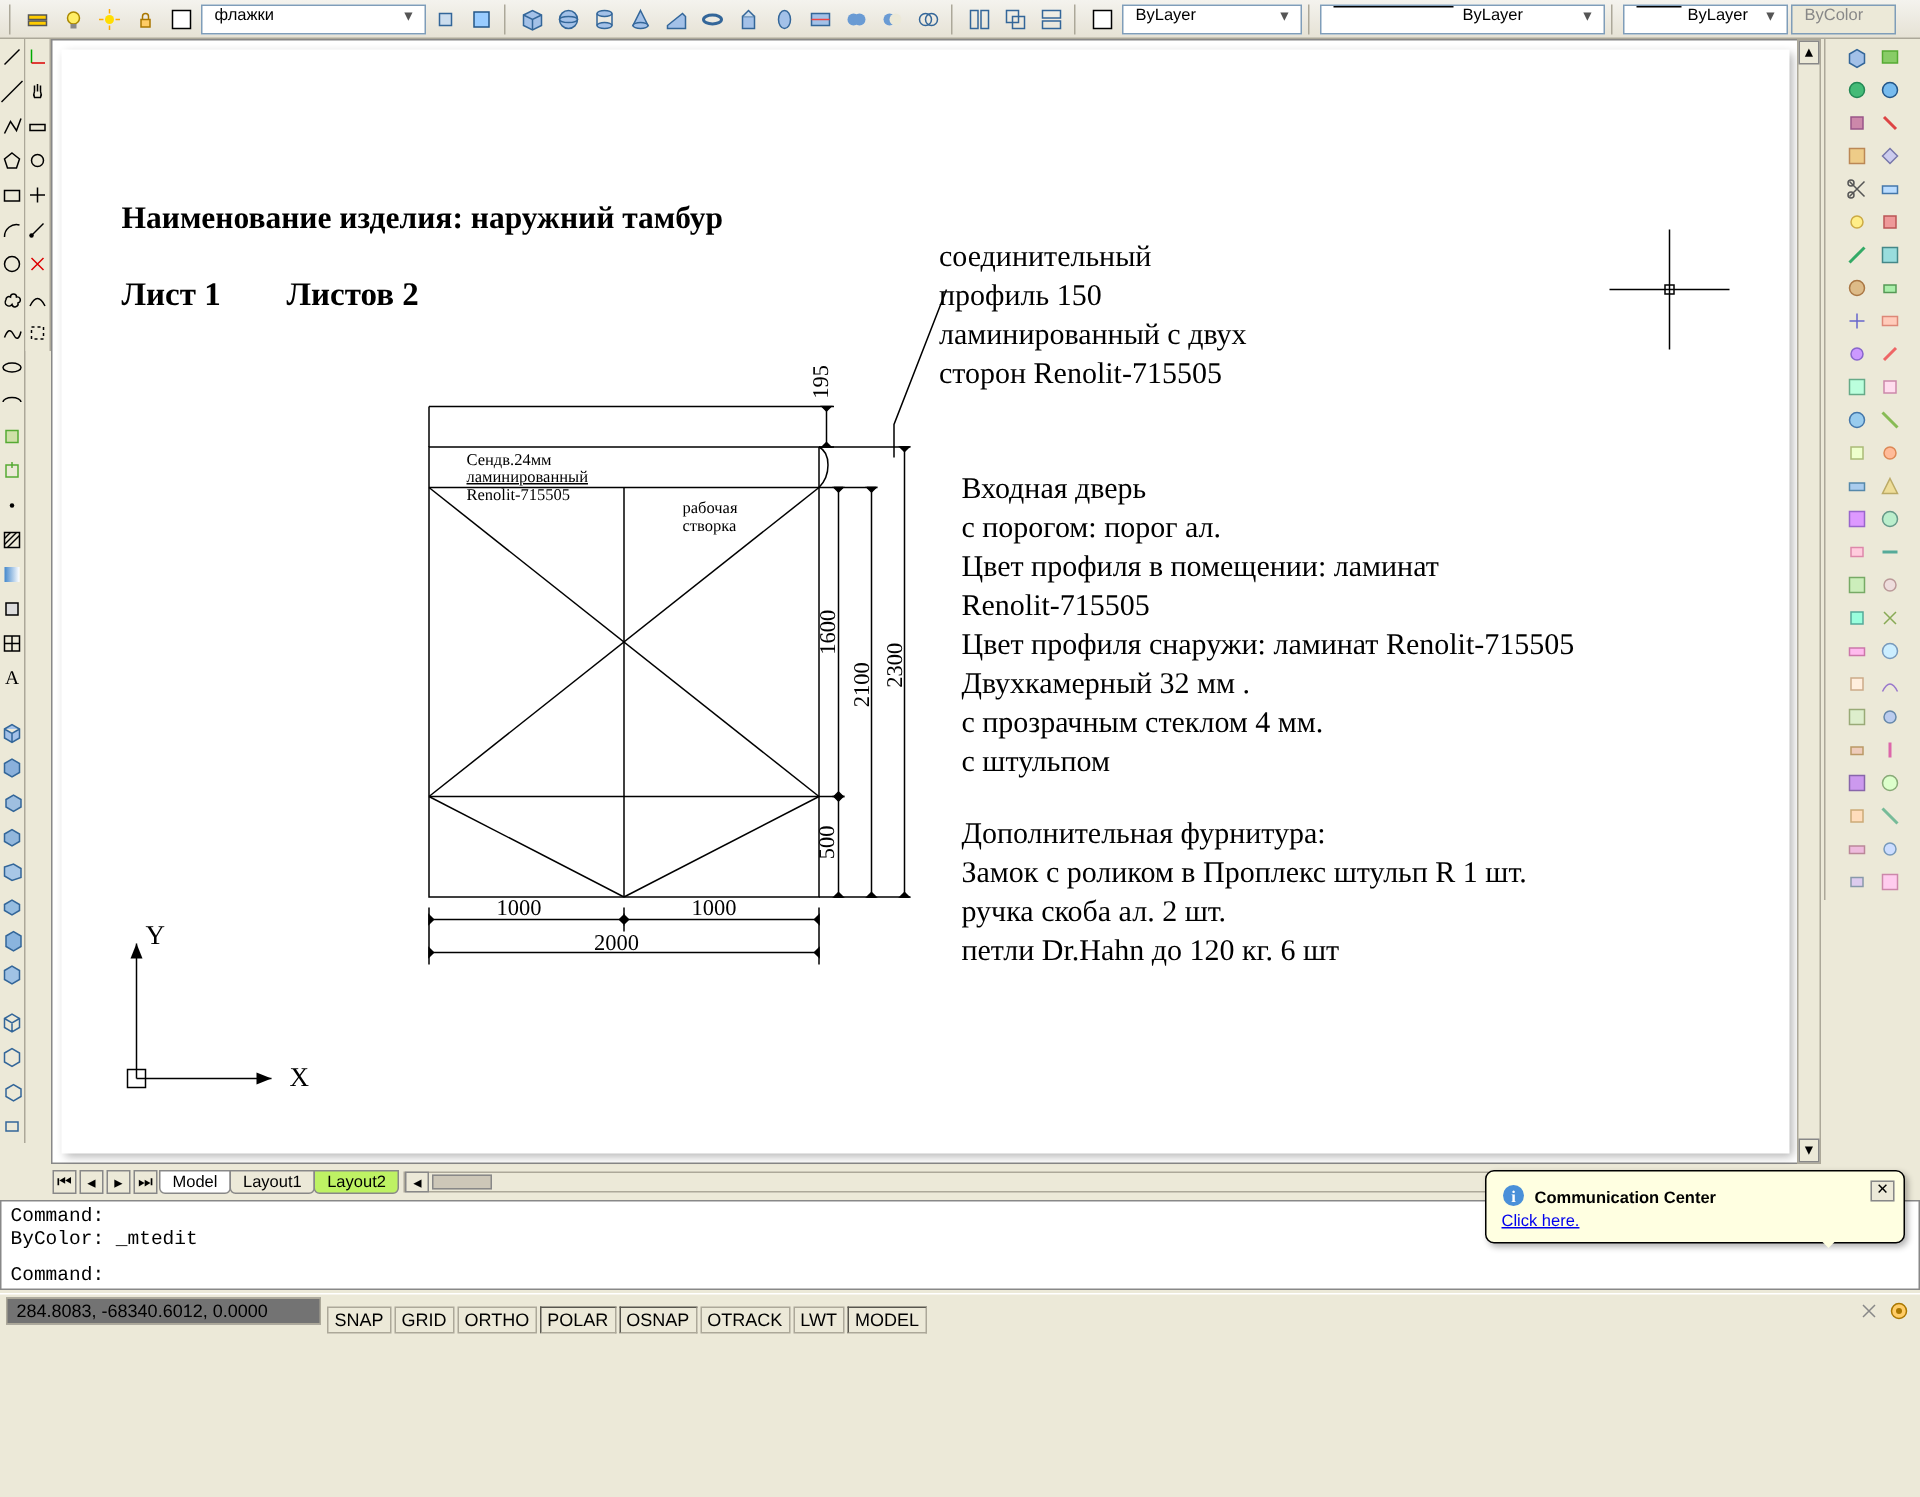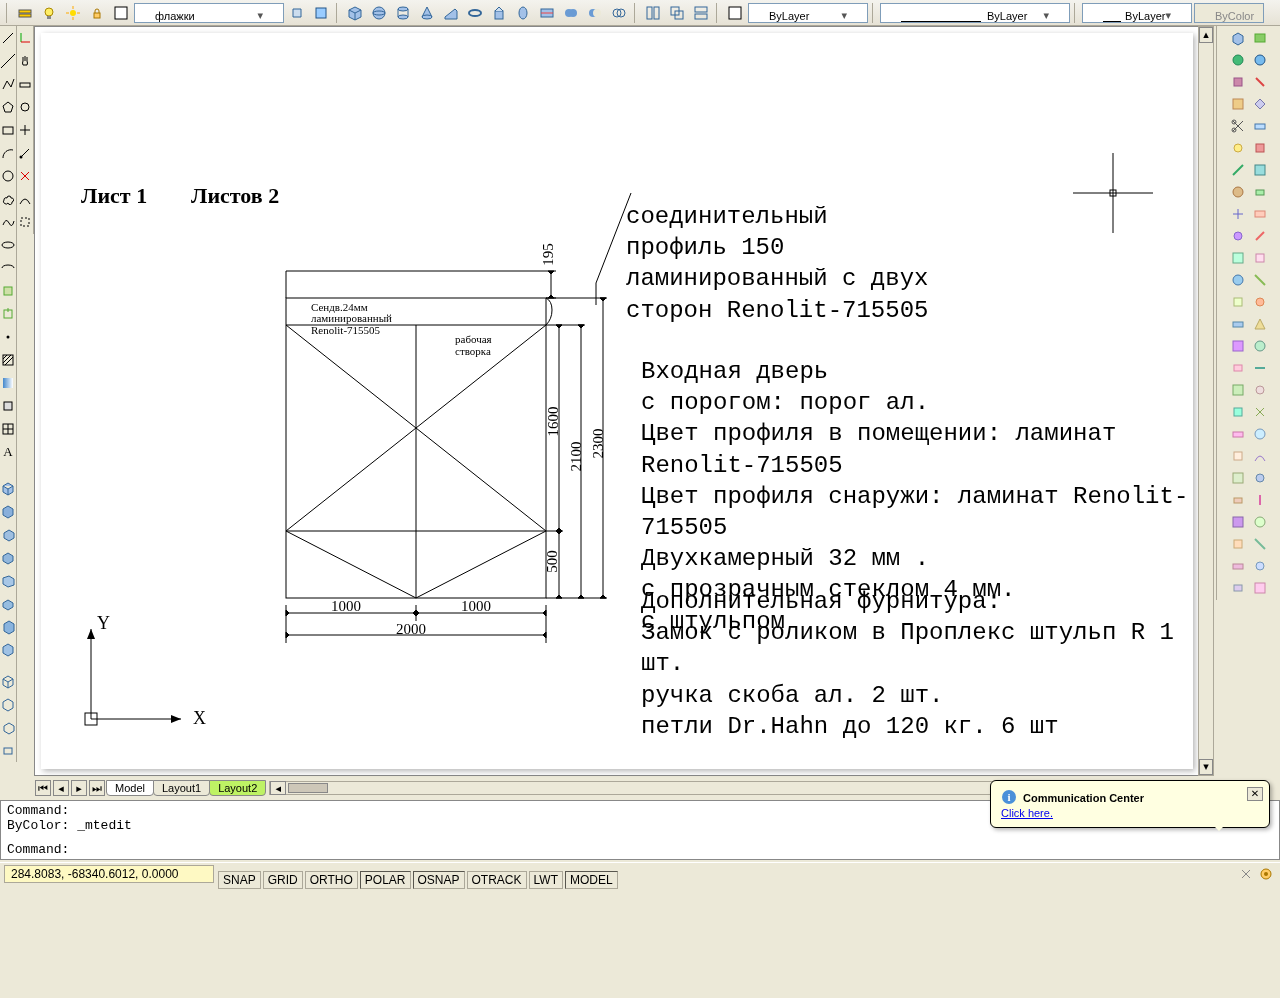--- a/index.html
+++ b/index.html
@@ -1,44 +1,44 @@
 <!DOCTYPE html>
 <html><head>
 <meta charset="utf-8">
 <style>
 *{box-sizing:border-box;margin:0;padding:0;}
 body{font-family:"Tahoma",sans-serif;font-size:11px;background:#ece9d8;width:1280px;height:998px;overflow:hidden;position:relative;}
 .top-toolbar{height:26px;background:linear-gradient(#f4f3ee,#e6e2d5);border-bottom:1px solid #aca899;display:flex;align-items:center;padding:0 4px;gap:2px;}
 .tb-btn{width:22px;height:22px;display:inline-flex;align-items:center;justify-content:center;border:1px solid transparent;border-radius:2px;cursor:pointer;}
 .tb-sep{width:4px;height:20px;border-left:1px solid #aca899;margin:0 2px;}
-.combo{height:20px;background:#fff;border:1px solid #7f9db9;display:inline-flex;align-items:flex-end;padding:0 20px;font-size:11px;}
+.combo{height:20px;background:#fff;border:1px solid #7f9db9;display:inline-flex;align-items:flex-start;padding:0 8px;font-size:11px;}
 .combo .arrow{margin-left:6px;color:#555;}
 .left-tools{position:absolute;left:0;top:26px;width:32px;background:#ece9d8;border-right:1px solid #aca899;padding:2px;display:flex;flex-direction:column;gap:3px;align-items:center;}
 .right-tools{position:absolute;right:0;top:26px;width:64px;background:#ece9d8;border-left:1px solid #aca899;padding:2px;display:flex;flex-wrap:wrap;gap:2px;justify-content:center;}
 .tool-btn{width:20px;height:20px;border:1px solid transparent;border-radius:2px;cursor:pointer;display:flex;align-items:center;justify-content:center;font-size:10px;}
 .canvas{position:absolute;left:34px;top:26px;right:66px;height:750px;background:#fff;border:1px solid #888;}
 .paper{position:absolute;left:6px;top:6px;right:20px;bottom:6px;background:#fff;box-shadow:2px 2px 6px rgba(0,0,0,0.3);}
 .ucs{position:absolute;left:20px;bottom:20px;}
 .drawing{position:absolute;left:0;top:0;right:0;bottom:0;}
 .title{font-family:"Times New Roman",serif;font-weight:bold;font-size:21px;}
 .sheet{font-family:"Times New Roman",serif;font-weight:bold;font-size:22px;}
-.spec{font-family:Liberation Mono, monospace;font-size:24px;line-height:1.3;margin-top:43px;}
+.spec{font-family:Liberation Serif, serif;font-size:20px;line-height:1.3;}
 .lbl{font-family:"Times New Roman",serif;font-size:11px;text-align:center;}
 .dlbl{font-family:"Times New Roman",serif;font-size:15px;}
 .layout-tabs{position:absolute;left:34px;top:778px;right:66px;height:20px;background:#ece9d8;display:flex;align-items:center;font-size:11px;}
 .nav-btn{width:16px;height:16px;border:1px solid #888;background:#ece9d8;margin:0 1px;display:flex;align-items:center;justify-content:center;cursor:pointer;}
 .ltab{padding:1px 8px;background:#fff;border:1px solid #888;border-radius:0 0 4px 4px;margin-right:-1px;cursor:pointer;font-size:11px;}
 .ltab.active{background:#fff;font-weight:normal;}
 .scroll-h{flex:1;height:14px;background:#ece9d8;border:1px solid #aca899;margin:0 4px;position:relative;}
 .scroll-thumb{position:absolute;left:2px;width:40px;height:10px;top:1px;background:#cdc7b8;border:1px solid #888;}
 .scrollbar-v{position:absolute;right:66px;top:26px;width:16px;height:750px;background:#ece9d8;border:1px solid #aca899;}
 .cmd-window{position:absolute;left:0;top:800px;right:0;height:60px;background:#fff;border:1px solid #888;font-family:"Courier New",monospace;font-size:13px;padding:2px 6px;overflow:hidden;}
 .cmd-input{display:flex;align-items:center;position:absolute;bottom:2px;left:6px;right:6px;}
 .status-bar{position:absolute;left:0;top:862px;right:0;height:22px;background:#ece9d8;border-top:1px solid #fff;display:flex;align-items:center;padding:0 4px;}
-.status-cell{border:1px solid #aca899;padding:1px 6px;font-family:"Arial",monospace;font-size:12px;margin-right:4px;background:#fef9c3;}
+.status-cell{border:1px solid #aca899;padding:1px 6px;font-family:"Arial",monospace;font-size:12px;margin-right:4px;background:#737373;}
 .status-toggle{font-family:"Arial";font-size:12px;padding:1px 4px;border:1px solid #aca899;margin-right:2px;cursor:pointer;margin-top:12px;}
 .status-toggle.on{border-style:inset;}
 .comm-center{position:absolute;right:10px;top:780px;width:280px;background:#ffffe1;border:1px solid #000;border-radius:6px;padding:8px 10px;font-size:11px;box-shadow:2px 2px 4px rgba(0,0,0,0.3);z-index:100;}
 .comm-center .cc-title{font-weight:bold;display:flex;align-items:center;gap:6px;}
 .comm-center .cc-close{position:absolute;right:6px;top:6px;width:16px;height:14px;border:1px solid #888;text-align:center;line-height:12px;cursor:pointer;background:#ece9d8;font-size:10px;}
 .comm-center a{color:#0000ee;text-decoration:underline;}
 .comm-tail{position:absolute;right:40px;bottom:-14px;width:0;height:0;border:10px solid transparent;border-top-color:#ffffe1;}
 svg{overflow:visible;}
 </style>
 </head>
@@ -690,20 +690,21 @@
   <div class="tool-btn">
       <svg width="14" height="14">
         <rect x="2" y="2" width="10" height="10" fill="#fce" stroke="#c8a"></rect>
       </svg>
     </div>
 </div>
 
 <div class="canvas">
   <div class="paper">
     <div class="drawing">
+      <div class="title" style="position:absolute;left:40px;top:100px">Наименование изделия: наружний тамбур</div>
       <div class="sheet" style="position:absolute;left:40px;top:150px">Лист 1</div>
       <div class="sheet" style="position:absolute;left:150px;top:150px">Листов 2</div>
 
       <div class="spec" style="position:absolute;left:585px;top:125px;white-space:pre-line">соединительный
 профиль 150
 ламинированный с двух
 сторон Renolit-715505</div>
       <div class="spec" style="position:absolute;left:600px;top:280px;white-space:pre-line">Входная дверь
 с порогом:  порог ал.
 Цвет профиля в помещении: ламинат
@@ -787,21 +788,21 @@
       <div class="dlbl" style="position:absolute;left:496px;top:213px;transform:rotate(-90deg)">195</div>
       <div class="dlbl" style="position:absolute;left:497px;top:380px;transform:rotate(-90deg)">1600</div>
       <div class="dlbl" style="position:absolute;left:500px;top:520px;transform:rotate(-90deg)">500</div>
       <div class="dlbl" style="position:absolute;left:520px;top:415px;transform:rotate(-90deg)">2100</div>
       <div class="dlbl" style="position:absolute;left:542px;top:402px;transform:rotate(-90deg)">2300</div>
       <div class="dlbl" style="position:absolute;left:290px;top:565px">1000</div>
       <div class="dlbl" style="position:absolute;left:420px;top:565px">1000</div>
       <div class="dlbl" style="position:absolute;left:355px;top:588px">2000</div>
 
       <div class="lbl" style="position:absolute;left:270px;top:268px">Сендв.24мм</div>
-      <div class="lbl" style="position:absolute;left:270px;top:279px;">ламинированный</div>
+      <div class="lbl" style="position:absolute;left:270px;top:279px;text-decoration:underline">ламинированный</div>
       <div class="lbl" style="position:absolute;left:270px;top:291px">Renolit-715505</div>
       <div class="lbl" style="position:absolute;left:414px;top:300px;white-space:pre-line;text-align:left">рабочая
 створка</div>
 
       <svg style="position:absolute;right:40px;top:120px" width="80" height="80">
         <line x1="0" y1="40" x2="80" y2="40" stroke="#000"></line>
         <line x1="40" y1="0" x2="40" y2="80" stroke="#000"></line>
         <rect x="37" y="37" width="6" height="6" fill="none" stroke="#000"></rect>
       </svg>
     </div>

